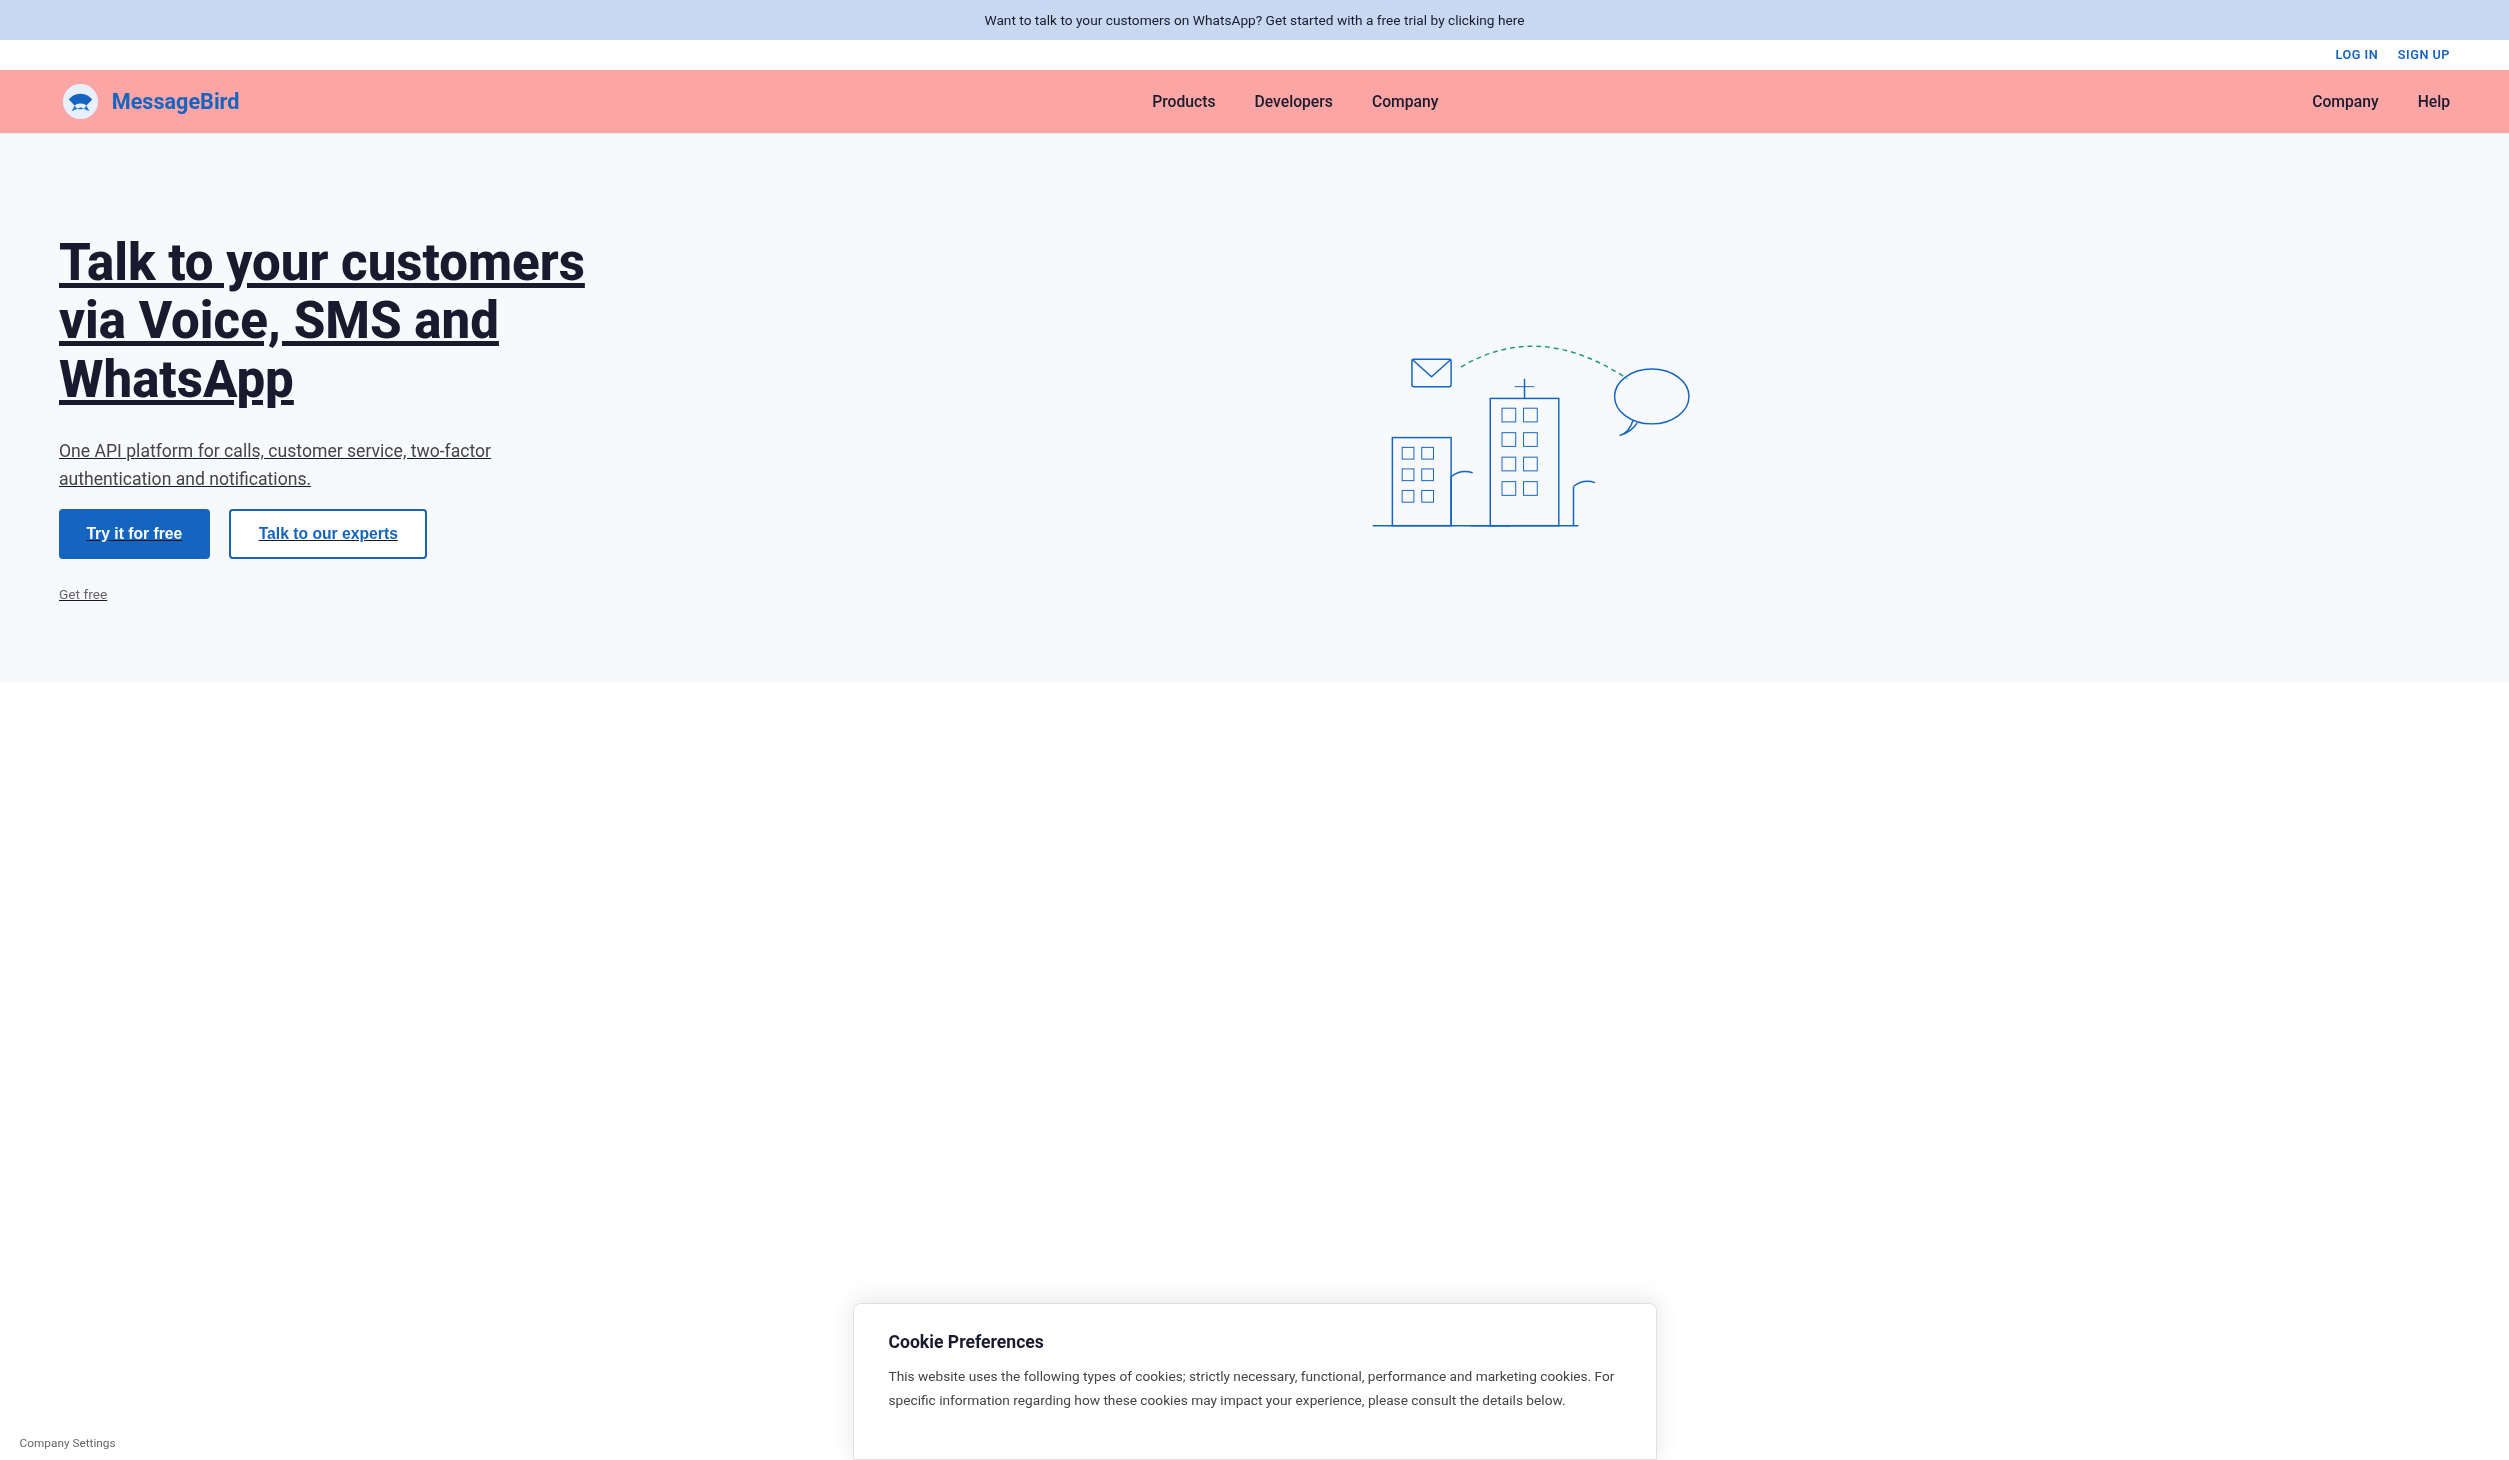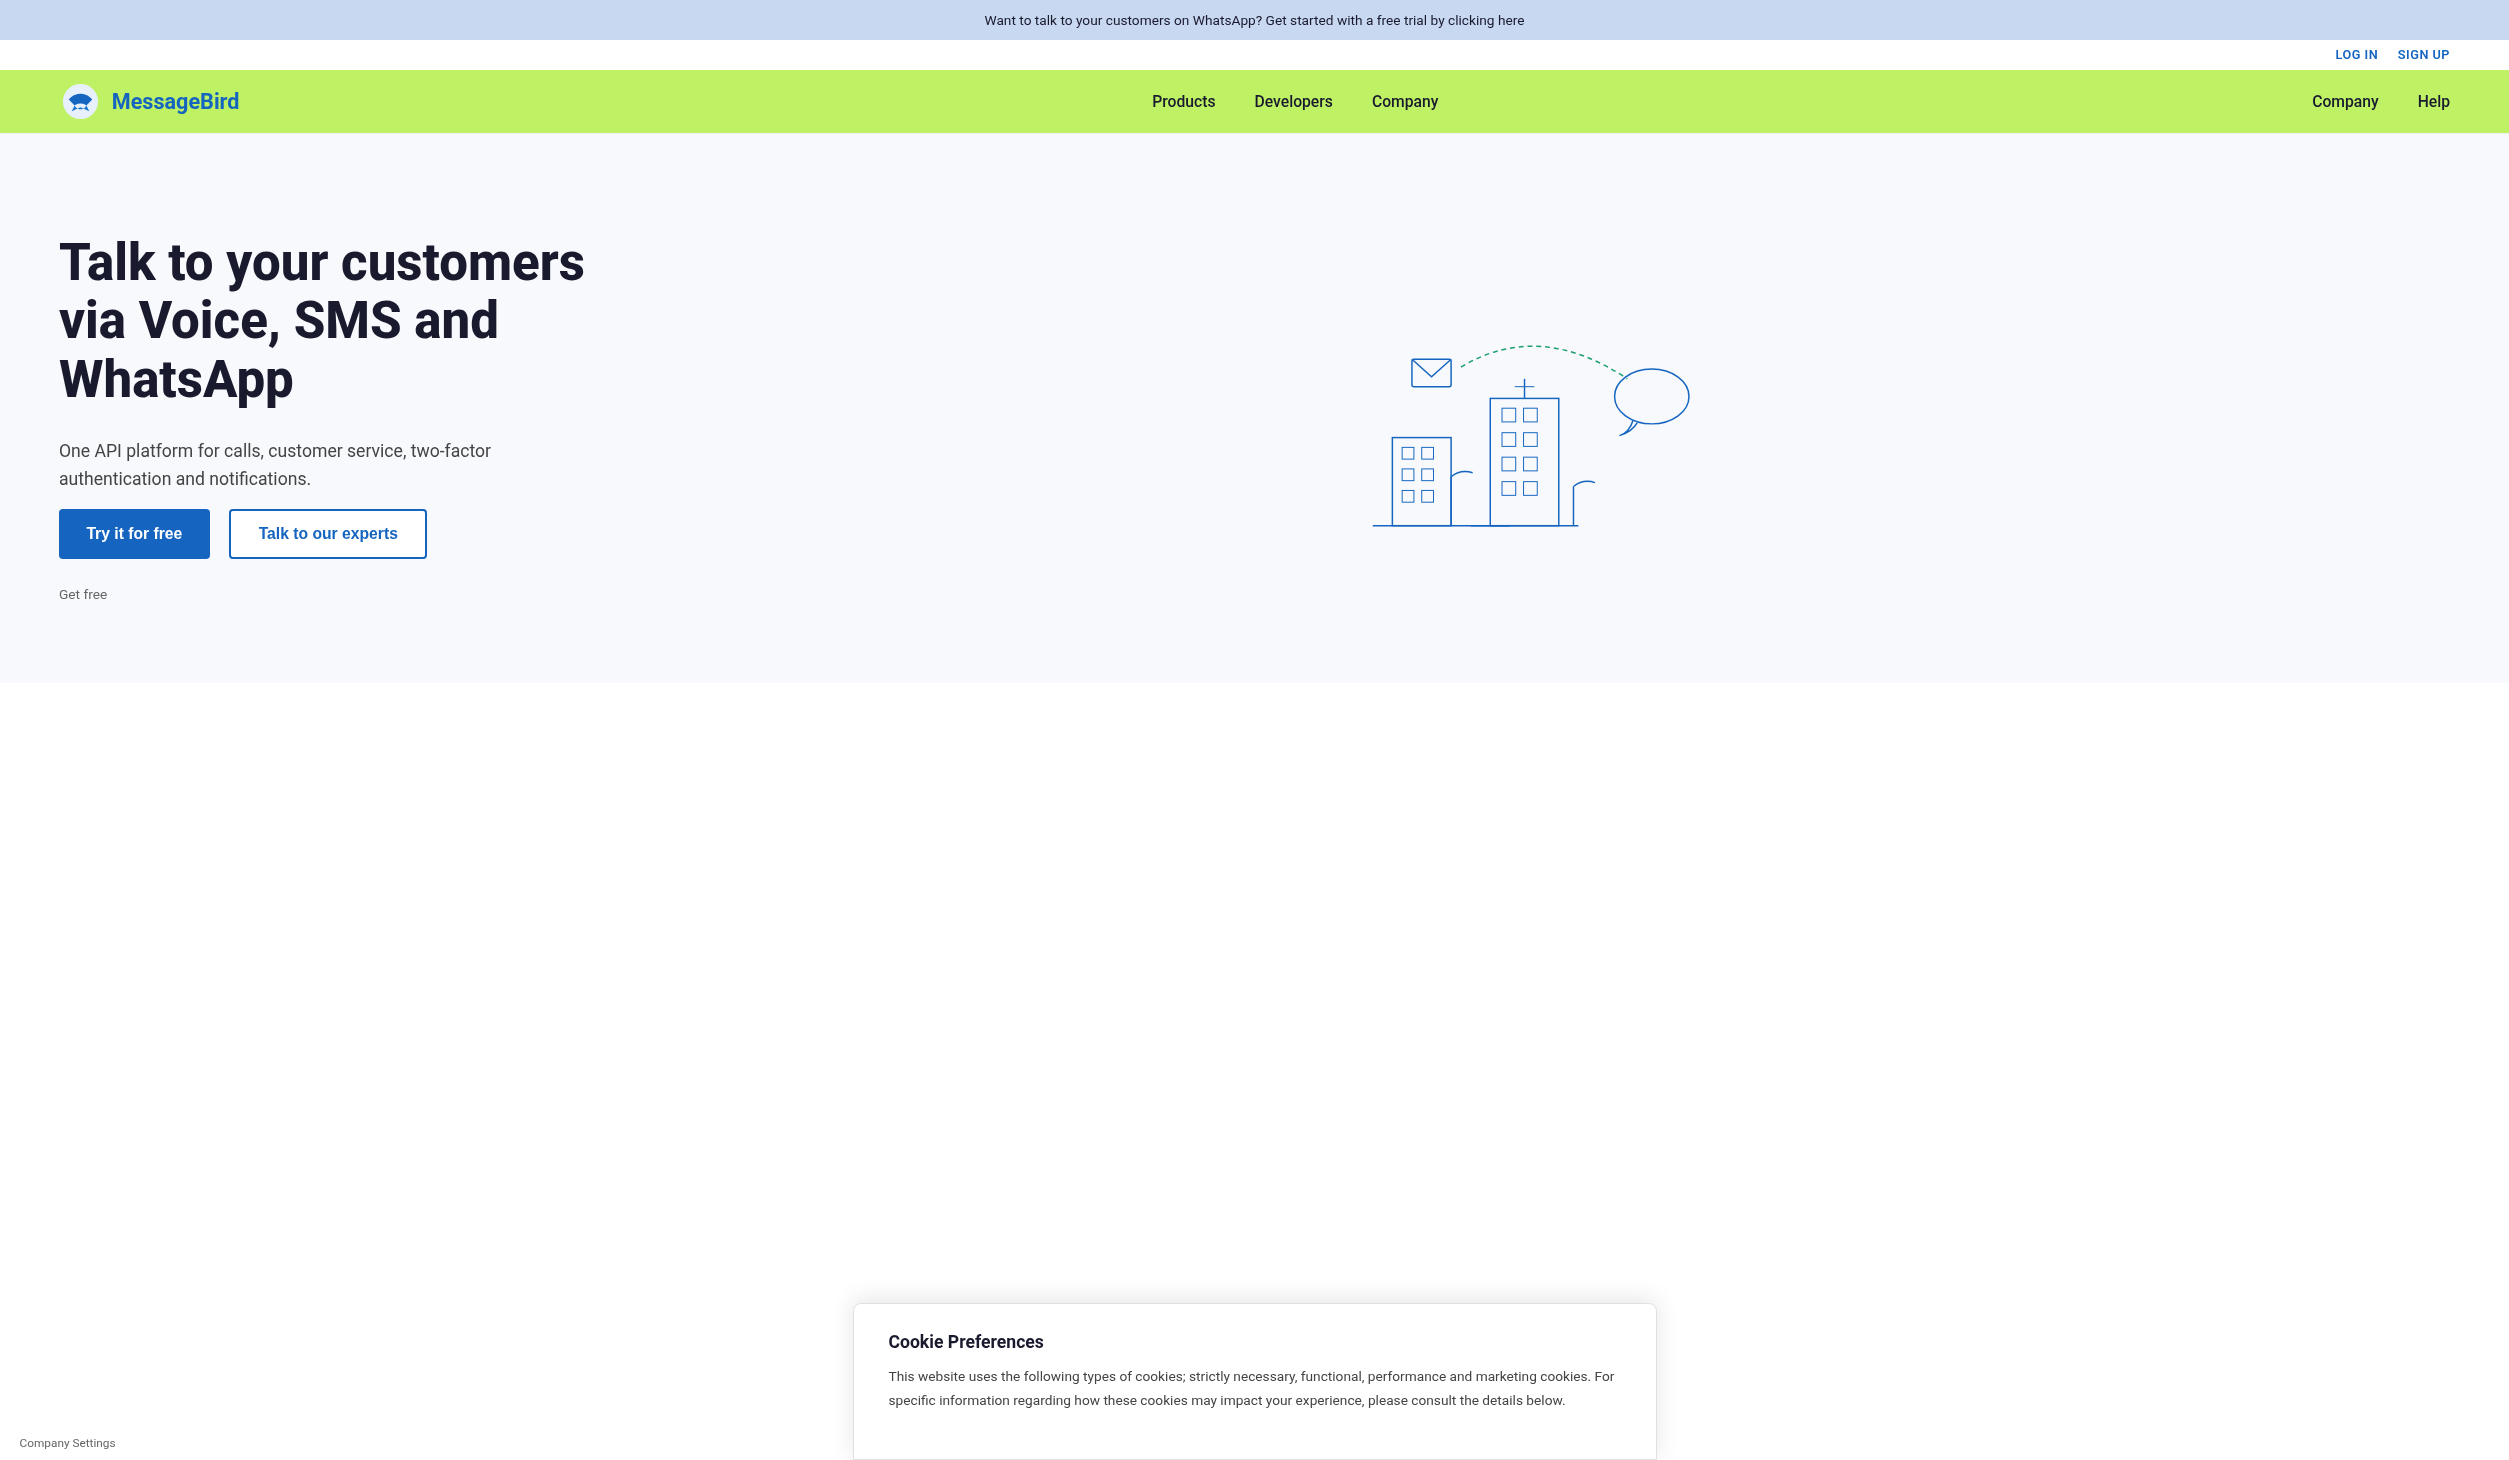--- a/index.html
+++ b/index.html
@@ -40,21 +40,21 @@
       color: #1565c0;
       text-decoration: none;
       letter-spacing: 0.5px;
     }
 
     
     .navbar {
       display: flex;
       align-items: center;
       padding: 9.8px 59px;
-      background: #bef264;
+      background: #fca5a5;
       border-bottom: 1px solid #f0f0f0;
       justify-content: space-between;
     }
 
     .logo-area {
       display: flex;
       align-items: center;
       gap: 9.8px;
       text-decoration: none;
     }
@@ -103,20 +103,21 @@
       align-items: center;
       padding: 78px 59px 59px 59px;
       min-height: 549px;
       background: #f7f9fc;
       position: relative;
     }
 
     .hero-content {
       max-width: 588px;
       flex: 1;
+      text-decoration: underline;
     }
 
     .hero-title {
       font-size: 51px;
       font-weight: 800;
       color: #1a1a2e;
       line-height: 1.15;
       margin-bottom: 27.4px;
     }
 

